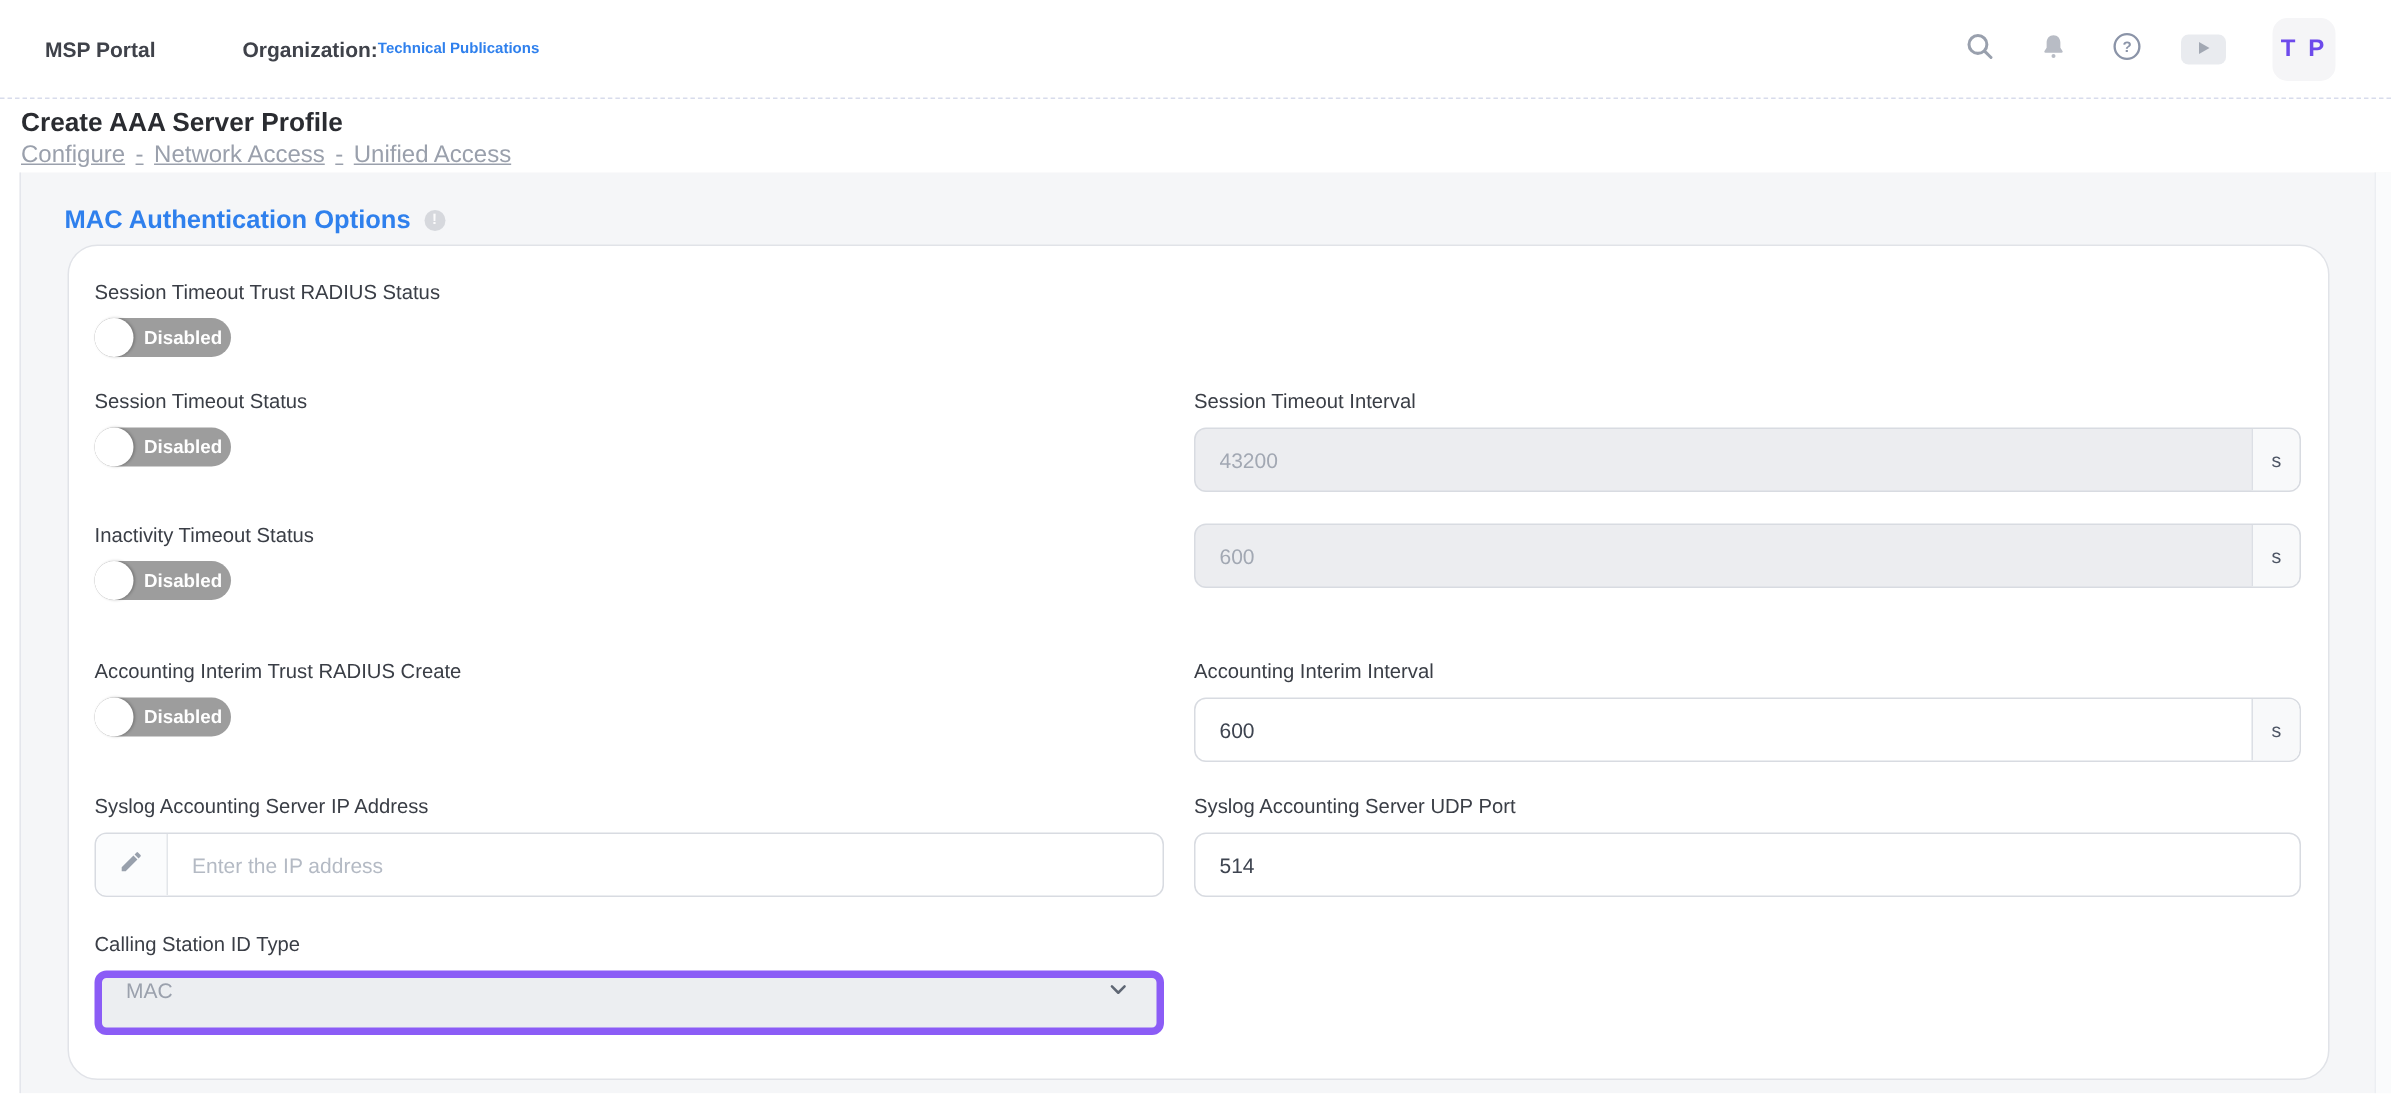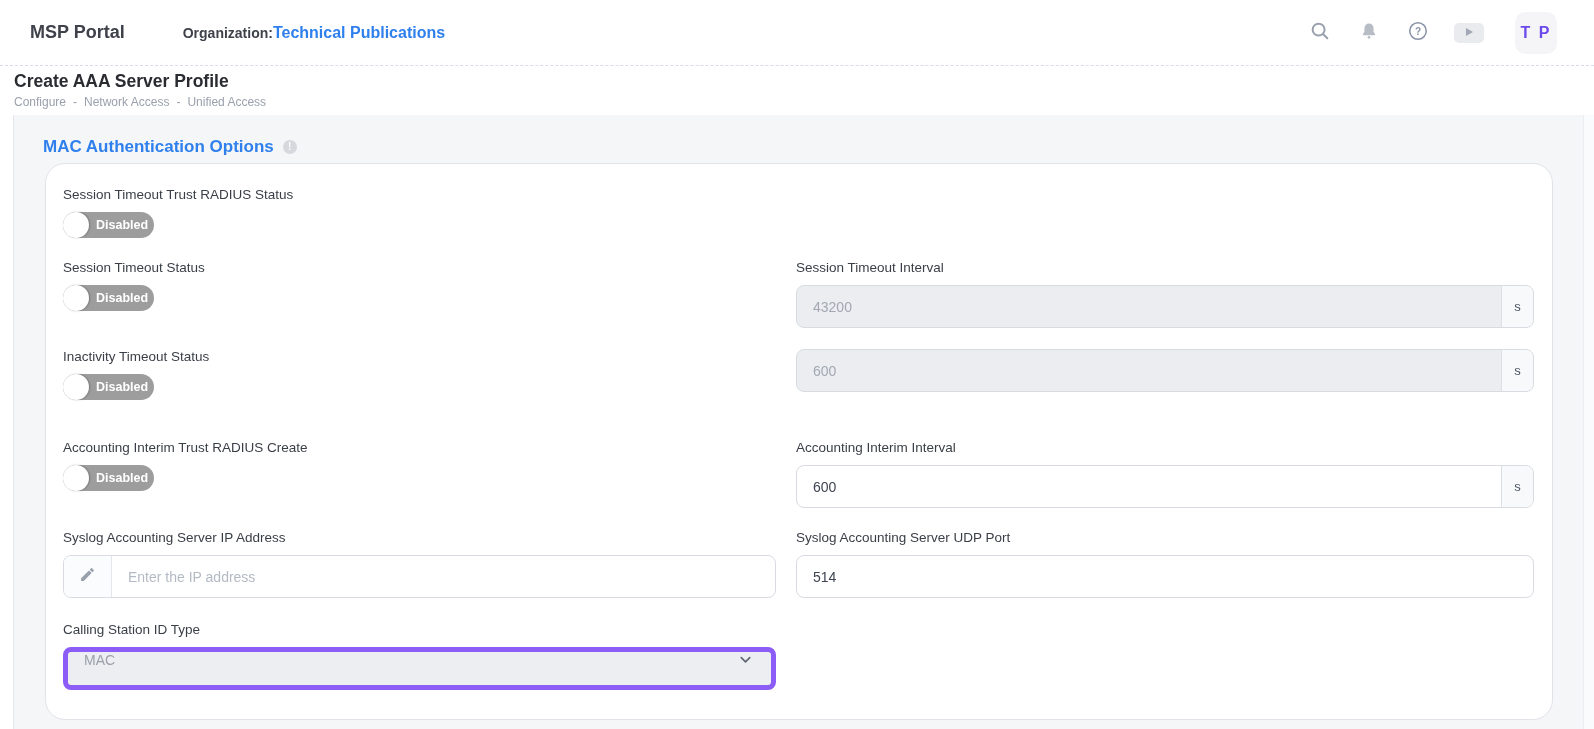--- a/index.html
+++ b/index.html
@@ -5,37 +5,37 @@
   * { margin:0; padding:0; box-sizing:border-box; }
   html,body { background:#fff; }
   body { font-family:"Liberation Sans", sans-serif; color:#383c44; }
   .screen { position:relative; width:1594px; height:729px; background:#fff; overflow:hidden; }
 
   
   .topbar {
     height:66px; background:#fff; display:flex; align-items:center;
     padding:0 37px 0 30px; border-bottom:1px dashed #d8dcec;
   }
-  .brand { font-size:18px; font-weight:700; color:#3f424a; margin-right:58px; white-space:nowrap; }
+  .brand { font-size:14px; font-weight:700; color:#3f424a; margin-right:58px; white-space:nowrap; }
   .org-wrap { display:flex; align-items:center; gap:0; white-space:nowrap; }
   .org-label { font-size:14px; font-weight:700; color:#3f424a; }
-  .org-link { font-size:16px; font-weight:700; color:var(--accent-blue,#2f80ed); cursor:pointer; }
+  .org-link { font-size:10px; font-weight:700; color:var(--accent-blue,#2f80ed); cursor:pointer; }
   .topbar-right { margin-left:auto; display:flex; align-items:center; gap:23px; }
   .icon-btn { width:26px; height:26px; display:flex; align-items:center; justify-content:center; cursor:pointer; background:none; border:none; }
   .play-chip { width:30px; height:20px; border-radius:5px; background:#e9ebef; display:flex; align-items:center; justify-content:center; cursor:pointer; border:none; }
   .avatar {
     width:42px; height:42px; margin-left:8px; border-radius:10px; background:#f5f5f7;
     display:flex; align-items:center; justify-content:center; cursor:pointer;
     font-size:16px; font-weight:700; color:var(--avatar-purple,#6d4aeb); letter-spacing:2px;
   }
 
   
   .titlebar { height:49px; background:#fff; padding:4px 0 0 14px; }
   .page-title { font-size:17.5px; font-weight:700; color:#2a2c31; line-height:22px; }
-  .breadcrumb { margin-top:3px; font-size:12px; color:#9aa0ac; display:flex; gap:7px; align-items:center; }
+  .breadcrumb { margin-top:3px; font-size:16px; color:#9aa0ac; display:flex; gap:7px; align-items:center;text-decoration:underline; }
   .crumb { cursor:pointer; }
   .crumb-sep { color:#9aa0ac; }
 
   
   .content {
     position:relative; height:614px; margin-left:13px; background:#f5f6f8;
     border-left:1px solid #e4e6ec; padding-top:21px;
   }
   .scroll-strip { position:absolute; top:0; right:0; bottom:0; width:11px; background:#fafbfc; border-left:1px solid #eceef2; }
 

